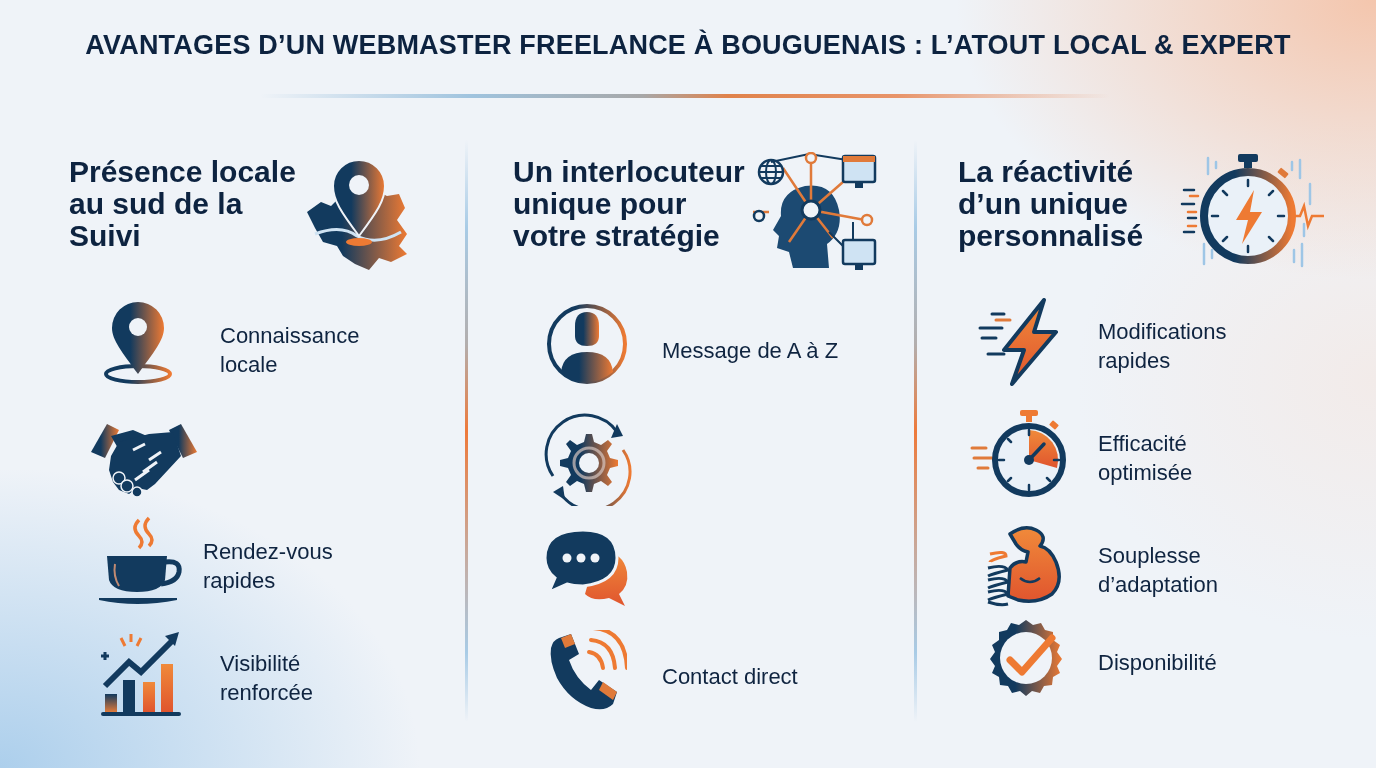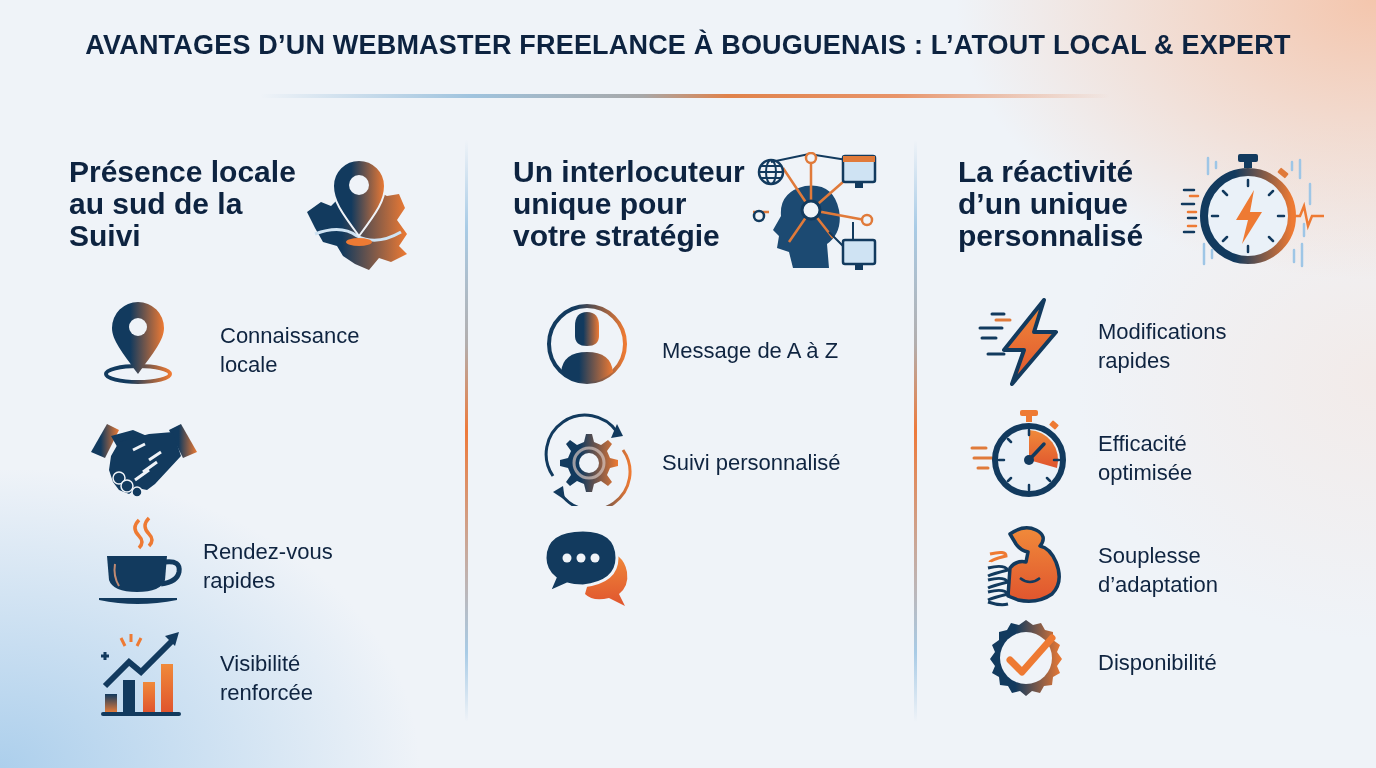--- a/index.html
+++ b/index.html
@@ -194,37 +194,49 @@
         <path d="M78 12 L84 24 L72 26 Z" fill="#123a5e"></path>
         <path d="M84 38 A38 38 0 0 1 22 82" fill="none" stroke="url(#gNO)" stroke-width="3"></path>
         <path d="M14 80 L24 74 L26 88 Z" fill="#123a5e"></path>
         <g>
           <path d="M47 22 L53 22 L55 30 L62 33 L69 28 L73 32 L68 39 L71 46 L79 48 L79 54 L71 56 L68 63 L73 70 L69 74 L62 69 L55 72 L53 80 L47 80 L45 72 L38 69 L31 74 L27 70 L32 63 L29 56 L21 54 L21 48 L29 46 L32 39 L27 32 L31 28 L38 33 L45 30 Z" fill="url(#gNO)"></path>
           <circle cx="50" cy="51" r="15" fill="none" stroke="#d6c4bf" stroke-width="3" opacity="0.7"></circle>
           <circle cx="50" cy="51" r="10" fill="#eff3f8"></circle>
         </g>
       </svg>
     </div>
-    <div class="lbl" style="left:149px">
-      <span>Suivi personnalisé</span>
-    </div>
   </div>
 
   <div class="item" style="top:374px">
     <div class="ico" style="left:30px; top:4px; width:90px; height:80px">
       <svg width="90" height="80" viewBox="0 0 90 80">
         <path d="M54 24 Q80 22 84 44 Q86 58 76 66 L82 78 L66 70 Q50 74 42 66 Z" fill="url(#gOrange)"></path>
         <path d="M40 2 Q74 2 74 30 Q74 54 40 58 Q30 58 24 56 L6 64 L12 50 Q2 42 2 30 Q2 2 40 2 Z" fill="#123a5e" stroke="#eff3f8" stroke-width="3"></path>
         <circle cx="24" cy="30" r="4.5" fill="#eff3f8"></circle>
         <circle cx="38" cy="30" r="4.5" fill="#eff3f8"></circle>
         <circle cx="52" cy="30" r="4.5" fill="#eff3f8"></circle>
       </svg>
     </div>
   </div>
 
+  <div class="item" style="top:476px">
+    <div class="ico" style="left:34px; top:4px; width:80px; height:84px">
+      <svg width="80" height="84" viewBox="0 0 80 84">
+        <path d="M12 8 L24 4 L32 24 L22 30 Q28 48 44 60 L52 50 L70 62 L66 74 Q58 82 44 78 Q22 70 10 48 Q2 30 4 18 Q6 10 12 8 Z" fill="#123a5e"></path>
+        <path d="M14 8 L24 4 L28 14 L18 18 Z" fill="#e07a3a"></path>
+        <path d="M56 52 L70 62 L66 70 L52 60 Z" fill="#e07a3a"></path>
+        <path d="M42 22 Q54 24 56 38" stroke="#ee7a33" stroke-width="4" fill="none" stroke-linecap="round"></path>
+        <path d="M44 10 Q66 12 68 38" stroke="#ee7a33" stroke-width="4" fill="none" stroke-linecap="round"></path>
+        <path d="M46 -2 Q78 0 80 38" stroke="#ee7a33" stroke-width="4" fill="none" stroke-linecap="round"></path>
+      </svg>
+    </div>
+    <div class="lbl" style="left:149px">
+      <span>Contact direct</span>
+    </div>
+  </div>
 </div>
 
 <div class="col" style="left:958px; width:400px">
   <div class="col-head">
     <span>La réactivité</span>
     <span>d’un unique</span>
     <span>personnalisé</span>
   </div>
   <div class="head-icon" style="left:222px; top:4px; width:148px; height:120px">
     <svg width="148" height="120" viewBox="0 0 148 120">

